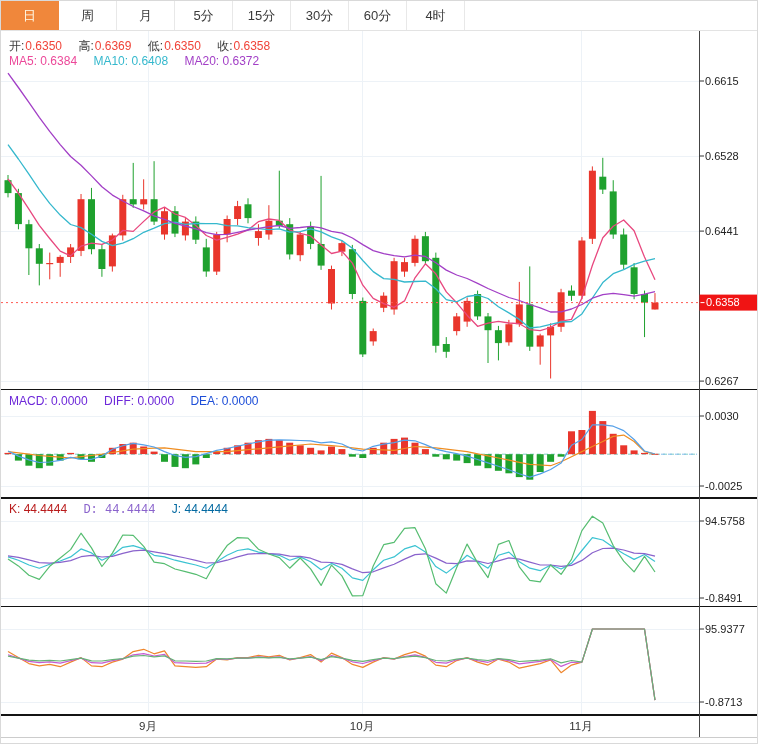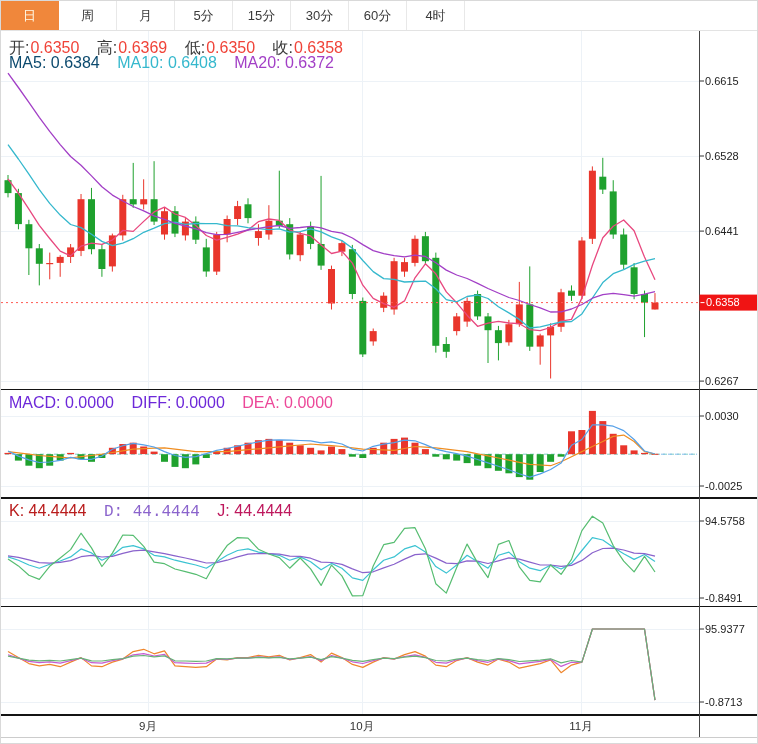--- a/index.html
+++ b/index.html
@@ -5,21 +5,21 @@
   html,body{margin:0;padding:0;background:#fff;}
   .screen{position:relative;width:758px;height:744px;background:#fff;
     font-family:"Liberation Sans",sans-serif;overflow:hidden;box-sizing:border-box;
     border:1px solid #d9d9d9;}
   .tabbar{position:absolute;left:0;top:0;width:758px;height:29px;background:#fff;
     border-bottom:1px solid #e3e3e3;display:flex;align-items:stretch;z-index:5;}
   .tab{width:58px;display:flex;align-items:center;justify-content:center;
     font-size:13px;color:#3a3a3a;border-right:1px solid #e8e8e8;cursor:pointer;
     box-sizing:border-box;background:#fff;}
   .tab.active{background:#f0873b;color:#fffbe8;border-right:1px solid #f0873b;}
-  .legend{position:absolute;z-index:4;white-space:nowrap;font-size:16px;
+  .legend{position:absolute;z-index:4;white-space:nowrap;font-size:12px;
     pointer-events:none;}
   .legend .item{margin-right:13px;}
   .legend .ll{color:#3a3a3a;}
   .legend .lv{margin-left:1px;}
   #chart-svg{position:absolute;left:0;top:0;z-index:1;}
   text{font-family:"Liberation Sans",sans-serif;}
 </style>
 </head>
 <body>
 
@@ -314,31 +314,31 @@
   </div>
 
   <div class="legend" style="left:8px;top:37px;">
     <span class="item"><span class="ll">开:</span><span class="lv" style="color: rgb(240, 67, 56);">0.6350</span></span>
     <span class="item"><span class="ll">高:</span><span class="lv" style="color: rgb(240, 67, 56);">0.6369</span></span>
     <span class="item"><span class="ll">低:</span><span class="lv" style="color: rgb(240, 67, 56);">0.6350</span></span>
     <span class="item"><span class="ll">收:</span><span class="lv" style="color: rgb(240, 67, 56);">0.6358</span></span>
   </div>
 
   <div class="legend" style="left:8px;top:53px;">
-    <span class="item" style="color: #0c4a6e;"><span>MA5:</span> <span>0.6384</span></span>
+    <span class="item" style="color: #ec4899;"><span>MA5:</span> <span>0.6384</span></span>
     <span class="item" style="color: rgb(53, 184, 205);"><span>MA10:</span> <span>0.6408</span></span>
     <span class="item" style="color: rgb(162, 63, 198); margin-top: 32px;"><span>MA20:</span> <span>0.6372</span></span>
   </div>
 
   <div class="legend" style="left:8px;top:393px;">
     <span class="item" style="color: #6d28d9;"><span>MACD:</span> <span>0.0000</span></span>
     <span class="item" style="color: #6d28d9;"><span>DIFF:</span> <span>0.0000</span></span>
-    <span class="item" style="color: #ec4899;"><span>DEA:</span> <span>0.0000</span></span>
+    <span class="item" style="color: #1d4ed8;"><span>DEA:</span> <span>0.0000</span></span>
   </div>
 
   <div class="legend" style="left:8px;top:501px;">
     <span class="item" style="color: #b91c1c;"><span>K:</span> <span>44.4444</span></span>
     <span class="item" style="color: rgb(138, 99, 204); font-family: Liberation Mono, monospace;"><span>D:</span> <span>44.4444</span></span>
-    <span class="item" style="color: #be185d;"><span>J:</span> <span>44.4444</span></span>
+    <span class="item" style="color: #0369a1;"><span>J:</span> <span>44.4444</span></span>
   </div>
 
 
 </div>
 
 </body></html>

